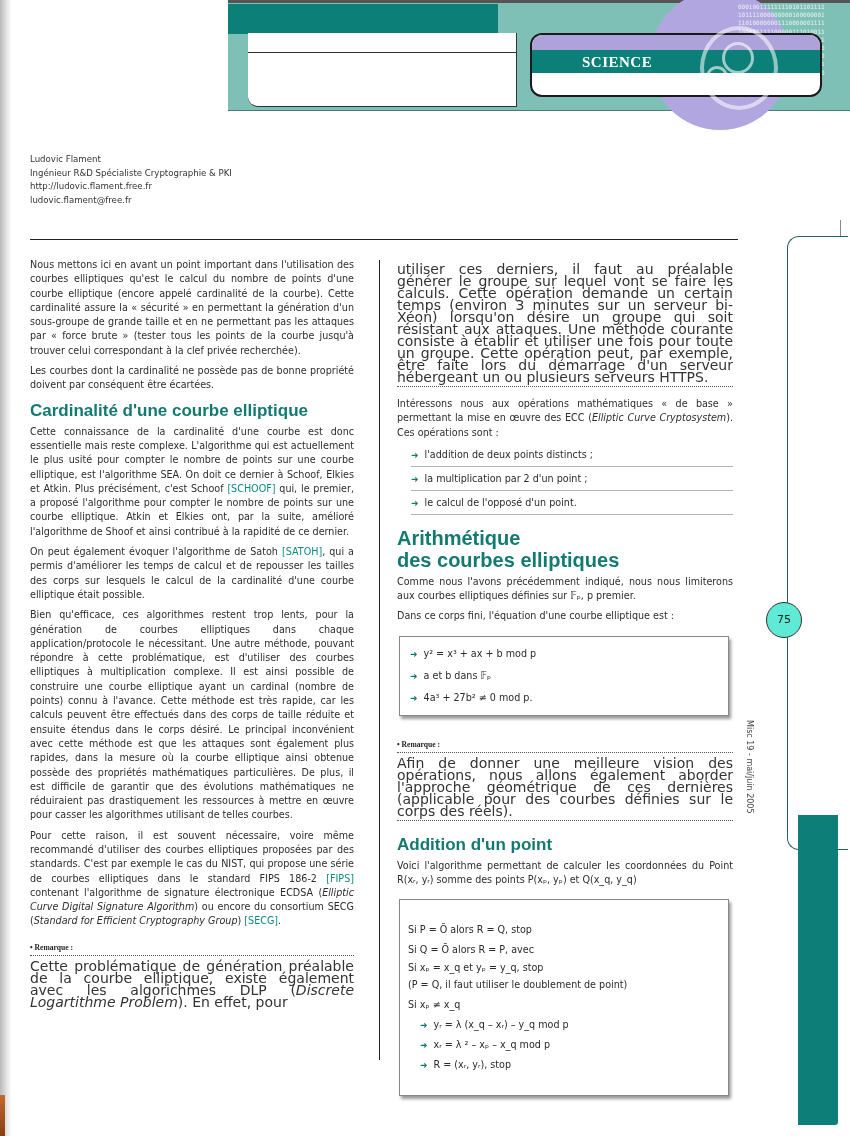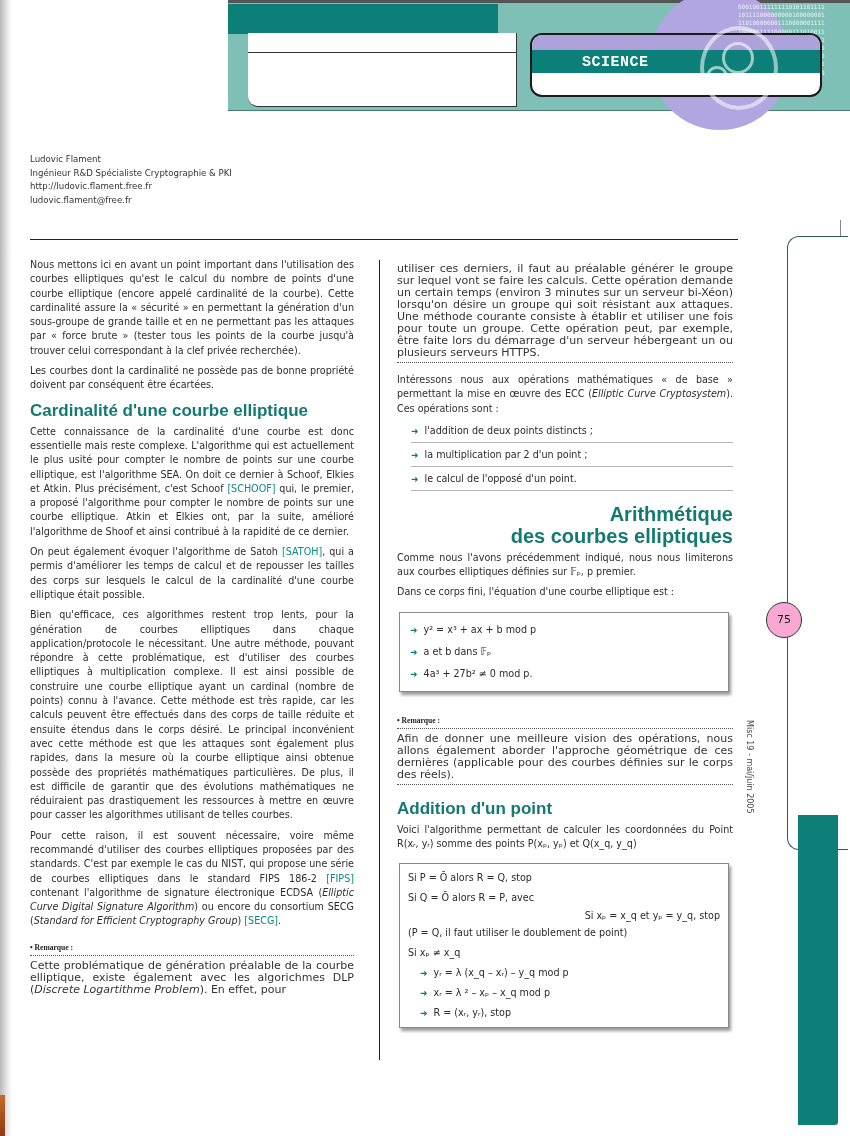--- a/index.html
+++ b/index.html
@@ -52,21 +52,21 @@
   }
   .science-pill {
     position: absolute; left: 530px; top: 33px; width: 288px; height: 60px;
     border: 2px solid #1b1b1b; border-radius: 12px;
     overflow: hidden; background: #ffffff;
   }
   .science-pill .top { position: absolute; left: 0; right: 0; top: 0; height: 15px; background: #aea2db; }
   .science-pill .band { position: absolute; left: 0; right: 0; top: 15px; height: 23px; background: #0c7f78; }
   .science-label {
     position: absolute; left: 582px; top: 54px; color: #ffffff; font-weight: bold;
-    font-family: Liberation Mono, monospace; font-size: 15px; letter-spacing: 0.5px;
+    font-family: Liberation Serif, serif; font-size: 15px; letter-spacing: 0.5px;
   }
   .logo-ring {
     position: absolute; left: 700px; top: 26px; width: 70px; height: 76px;
     border-radius: 50%; border: 4px solid rgba(255,255,255,0.55);
   }
   .logo-small-a {
     position: absolute; left: 722px; top: 42px; width: 26px; height: 26px; border-radius: 50%;
     border: 3px solid rgba(255,255,255,0.6);
   }
   .logo-small-b {
@@ -85,54 +85,54 @@
   .col-divider { position: absolute; left: 379px; top: 260px; width: 1px; height: 800px; background: #222; }
 
   p.body {
     margin: 0 0 6px 0; font-size: 9.6px; line-height: 14.3px; text-align: justify; color: #2d2d2d;
   }
   .ref { color: #0c8a82; }
   h2.sec {
     margin: 8px 0 4px 0; color: #137a72; font-family: "Liberation Sans", sans-serif;
     font-weight: bold; font-size: 17px; line-height: 20px;
   }
-  h2.big { font-size: 20px; line-height: 22px; margin-top: 12px; text-align: right; }
+  h2.big { font-size: 20px; line-height: 22px; margin-top: 12px; }
   .remarque-label { font-size: 7.6px; font-weight: bold; color: #222; margin: 0 0 3px 0; font-family: Liberation Serif, serif; }
   .dots { border-top: 1px dotted #555; height: 0; margin: 0 0 4px 0; }
-  p.small { margin: 0 0 3px 0; font-size: 11px; line-height: 12px; text-align: justify; color: #333; }
+  p.small { margin: 0 0 3px 0; font-size: 14px; line-height: 12px; text-align: justify; color: #333; }
 
   ul.ops { list-style: none; margin: 2px 0 10px 14px; padding: 0; }
   ul.ops li {
     font-size: 9.6px; line-height: 14px; padding: 2px 0 4px 0; border-bottom: 1px solid #b5b5b5; margin-bottom: 3px;
   }
   .arrow { color: #137a72; margin-right: 6px; font-size: 9px; }
 
   .eqbox {
     border: 1px solid #888; box-shadow: 2px 3px 3px #9a9a9a; padding: 6px 10px; margin: 12px 4px 24px 2px;
     background: #ffffff;
   }
   .eqbox .line { font-size: 9.6px; line-height: 21px; }
   .algobox {
-    border: 1px solid #888; box-shadow: 2px 3px 3px #9a9a9a; padding: 4px 8px; margin: 12px 4px 0 2px;
+    border: 1px solid #888; box-shadow: 2px 3px 3px #9a9a9a; padding: 20px 8px; margin: 12px 4px 0 2px;
     background: #ffffff;
   }
   .algobox .line { font-size: 9.6px; line-height: 20px; }
-  .algobox .line.tight { line-height: 15px; text-align: right; }
+  .algobox .line.tight { line-height: 15px; }
   .algobox .indent { padding-left: 12px; }
 
   
   .margin-curve {
     position: absolute; left: 787px; top: 236px; width: 60px; height: 612px;
     border-left: 1.5px solid #2a5e5a; border-top: 1.5px solid #2a5e5a; border-bottom: 1.5px solid #2a5e5a;
     border-radius: 12px 0 0 12px;
   }
   .margin-topline { position: absolute; left: 840px; top: 220px; width: 1px; height: 17px; background: #888; }
   .page-circle {
     position: absolute; left: 766px; top: 602px; width: 34px; height: 34px; border-radius: 50%;
-    border: 1px solid #333; background: #f9a8d4; text-align: center; line-height: 34px; font-size: 11px; color: #222;
+    border: 1px solid #333; background: #5eead4; text-align: center; line-height: 34px; font-size: 11px; color: #222;
   }
   .issue-text {
     position: absolute; left: 754px; top: 720px; width: 100px; font-size: 8px; color: #444;
     transform: rotate(90deg); transform-origin: left top; white-space: nowrap;
   }
   .margin-tab {
     position: absolute; left: 798px; top: 815px; width: 40px; height: 310px; background: #0d7f78;
     border-radius: 0 0 3px 0;
   }
 </style>

